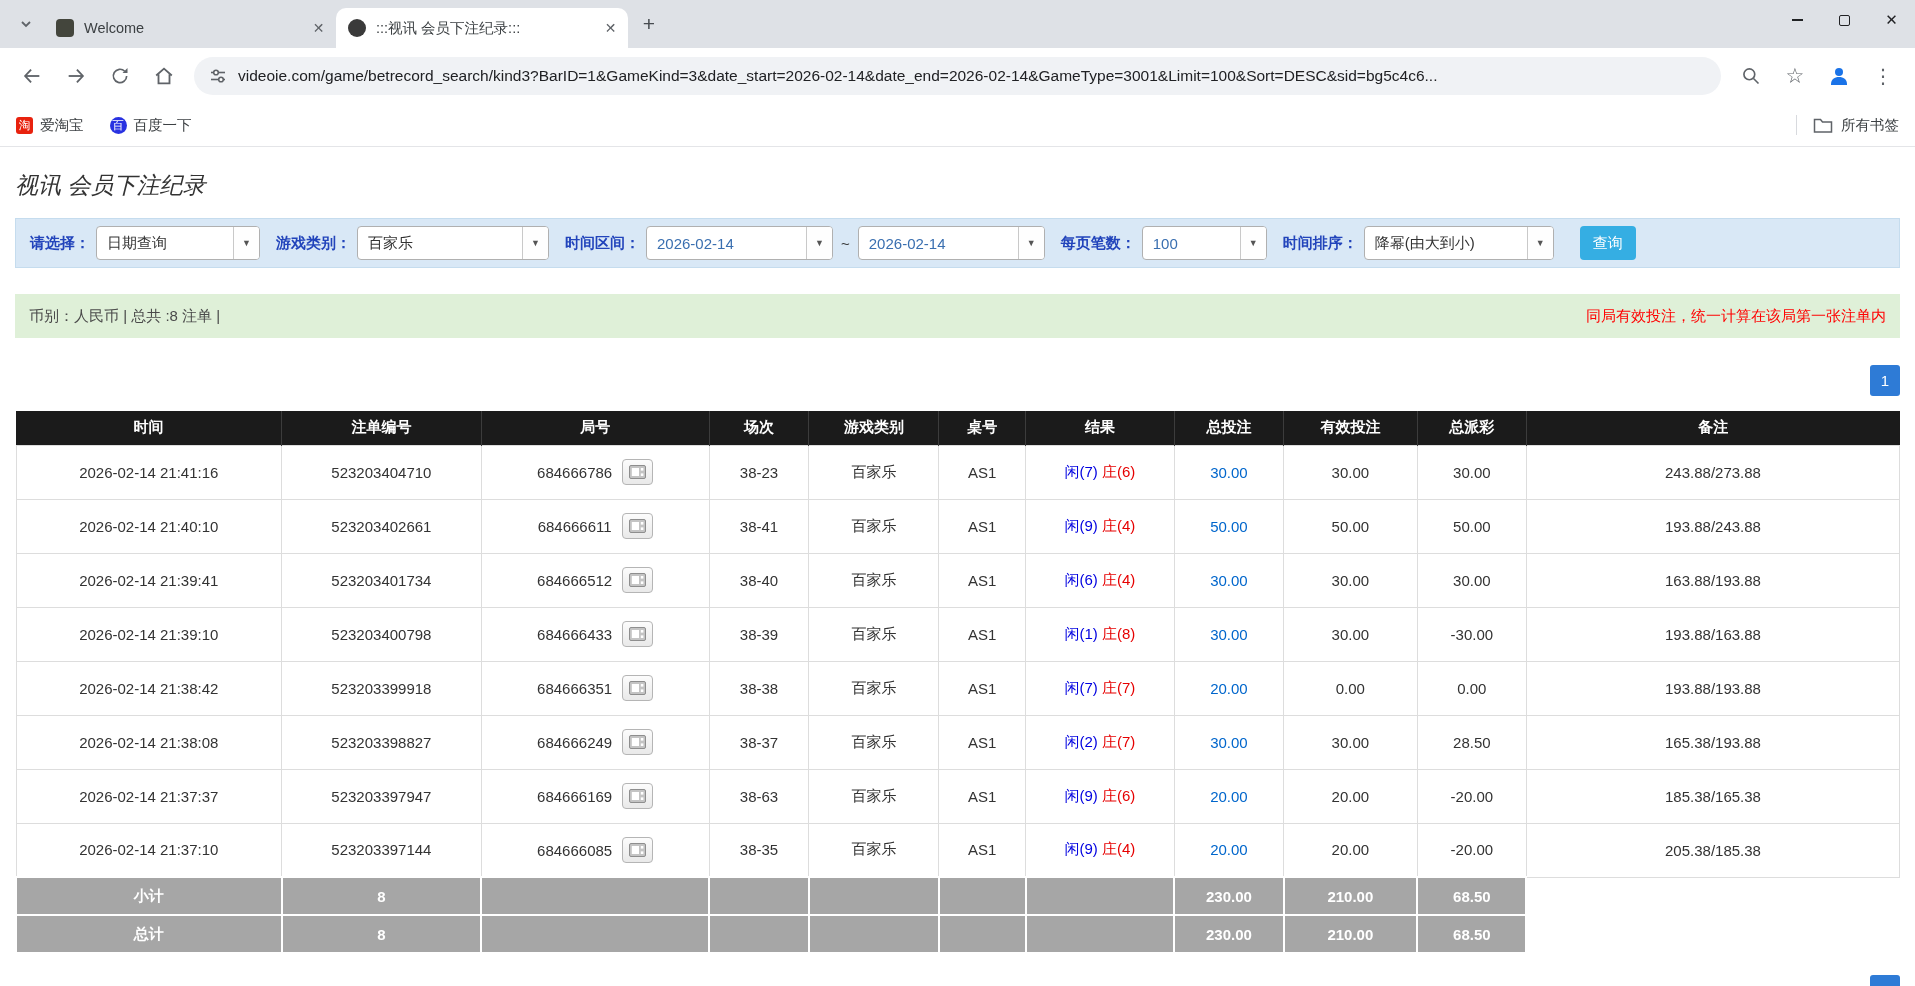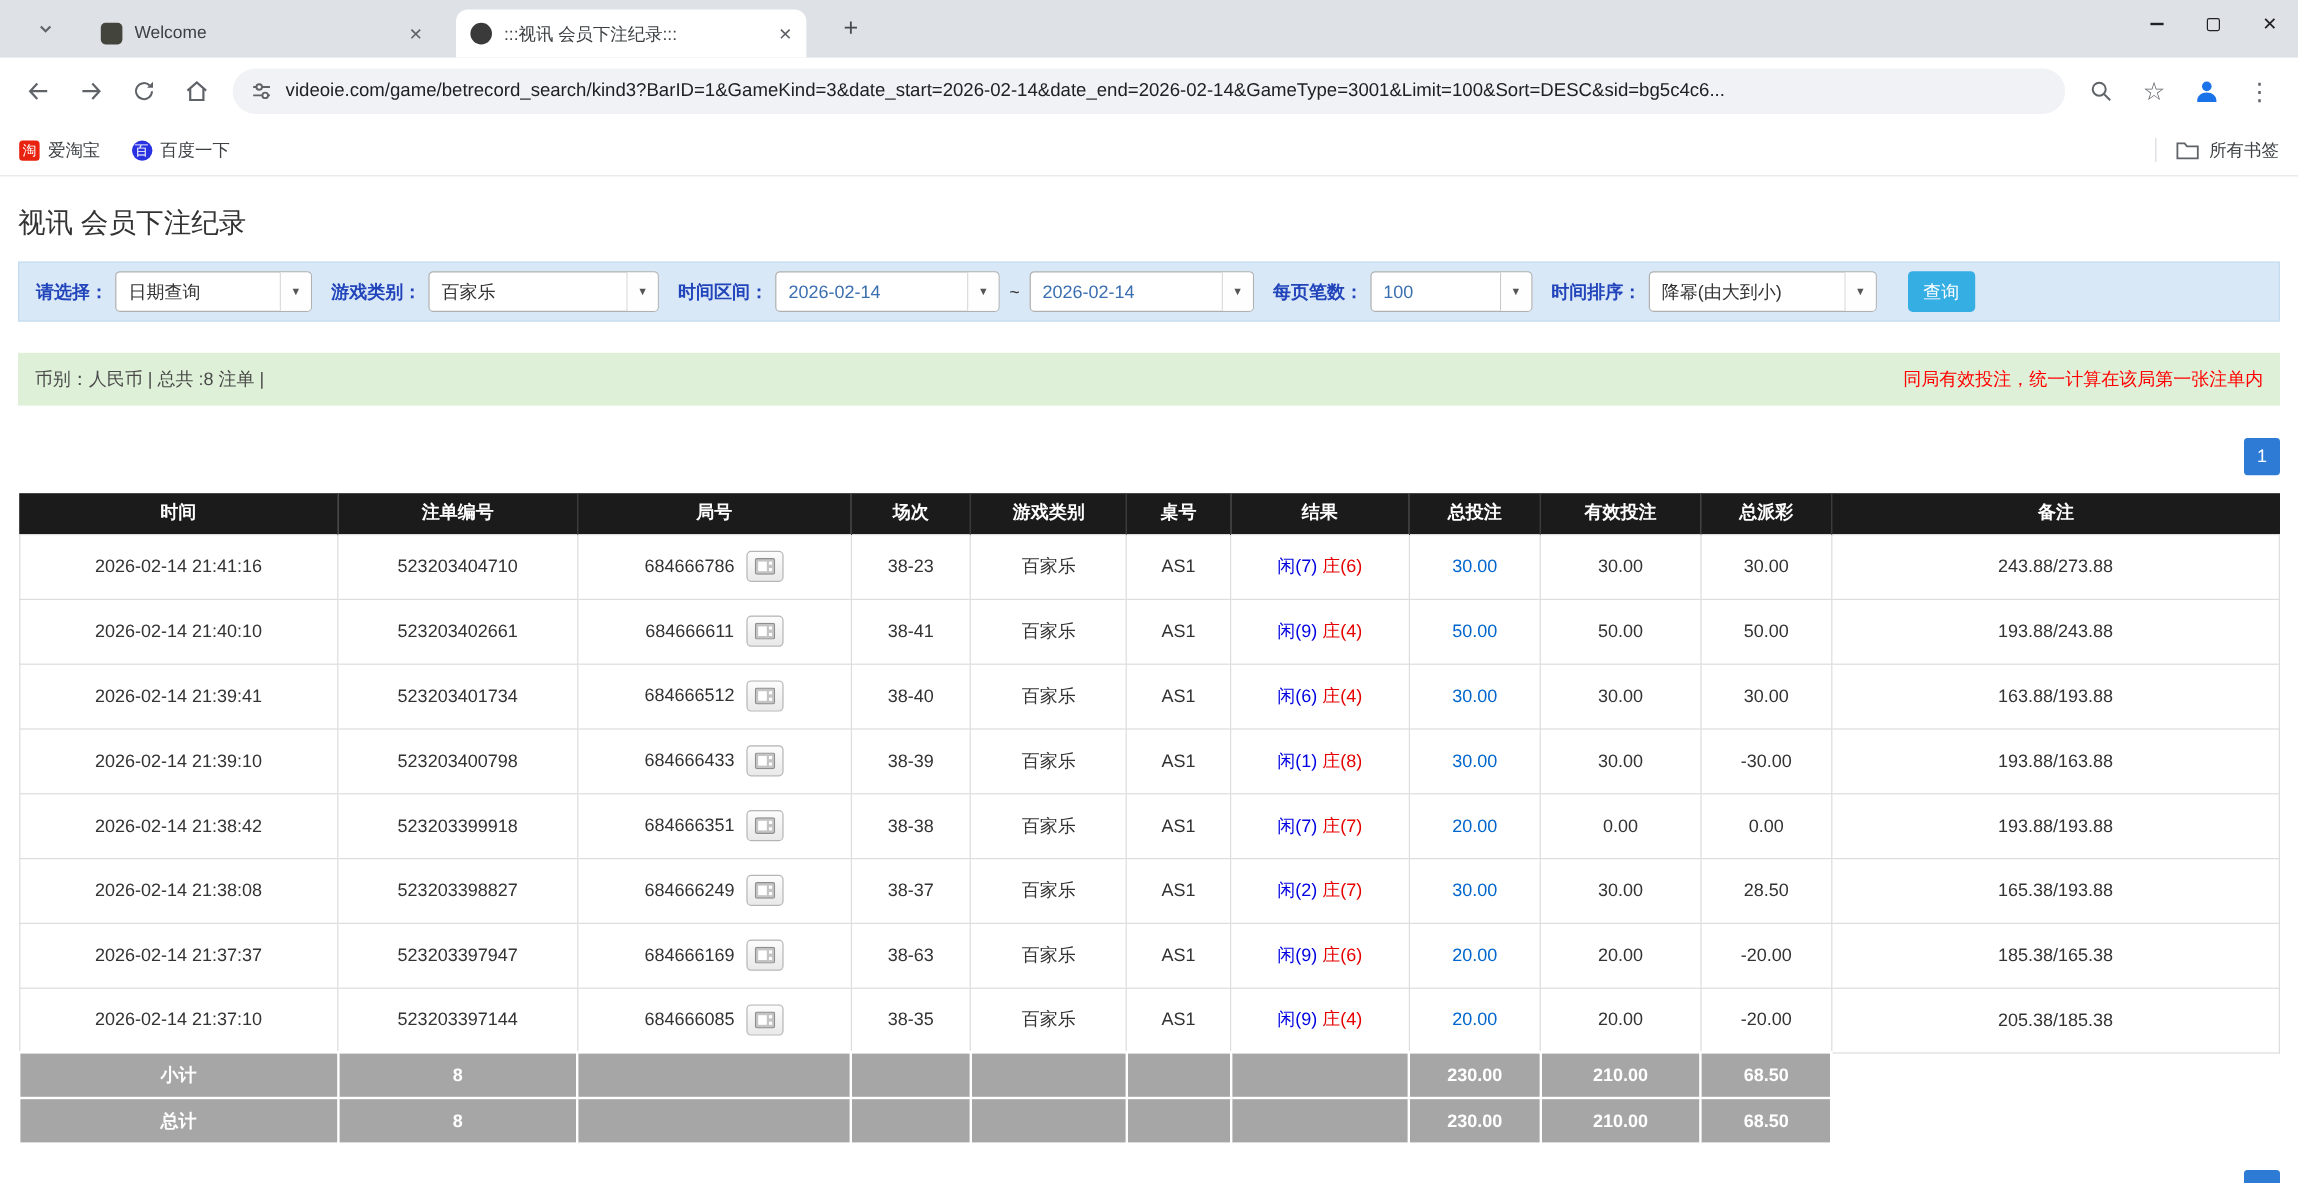--- a/index.html
+++ b/index.html
@@ -1,21 +1,21 @@
 <!DOCTYPE html>
 <html style="--accent-blue: #2e7bd6; --search-button: #35aee3; --filter-bar-bg: #d9e8f6; --filter-label: #2244bb; --summary-bg: #dff0d8; --alert-red: #ff0000; --header-bg: #1b1b1b; --footer-bg: #a6a6a6; --player-blue: #0000e0; --banker-red: #e60000; --link-blue: #0066cc; --negative-red: #ff0000;"><head>
 <meta charset="utf-8">
 <style>
   *{box-sizing:border-box;margin:0;padding:0;}
   html,body{width:1915px;height:986px;}
   body{font-family:"Liberation Sans","DejaVu Sans",sans-serif;background:#fff;}
   .screen{width:1915px;height:986px;position:relative;overflow:hidden;background:#fff;}
 
   
-  .tab-strip{height:48px;background:#dee1e6;display:flex;align-items:flex-end;position:relative;padding-left:18px;gap:16px;}
+  .tab-strip{height:48px;background:#dee1e6;display:flex;align-items:flex-end;position:relative;padding-left:6px;}
   .tab-search{width:32px;height:32px;margin:0 2px 8px 4px;border-radius:50%;display:flex;align-items:center;justify-content:center;}
   .tab{width:292px;height:40px;display:flex;align-items:center;padding:0 8px 0 12px;border-radius:10px 10px 0 0;font-size:14.5px;color:#3c4043;}
   .tab.active{background:#fff;}
   .favicon{width:18px;height:18px;border-radius:4px;margin-right:10px;flex:none;}
   .fav1{background:#43453c;}
   .fav2{background:#3a3a3a;border-radius:50%;}
   .tab-title{flex:1;white-space:nowrap;overflow:hidden;}
   .tab-close{width:19px;height:19px;border-radius:50%;display:flex;align-items:center;justify-content:center;font-size:14px;color:#5f6368;margin-left:6px;flex:none;}
   .new-tab{width:30px;height:30px;margin:0 0 9px 6px;border-radius:50%;display:flex;align-items:center;justify-content:center;font-size:21px;color:#474b50;}
   .window-controls{position:absolute;top:0;right:0;height:40px;display:flex;align-items:stretch;}
@@ -36,21 +36,21 @@
   .bicon{width:17px;height:17px;border-radius:3px;margin-right:7px;color:#fff;font-size:11.5px;display:flex;align-items:center;justify-content:center;flex:none;}
   .bicon-taobao{background:#e8220e;}
   .bicon-baidu{background:#2932e1;border-radius:50%;}
   .bm-spacer{flex:1;}
   .bm-divider{width:1px;height:20px;background:#d8dade;margin-right:16px;}
   .all-bookmarks{display:flex;align-items:center;font-size:14.5px;color:#3c4043;}
   .folder-icon{margin-right:8px;display:flex;}
 
   
   .page{padding:0 15px;}
-  .page-title{font-size:23px;font-weight:400;color:#333;margin-top:23px;}
+  .page-title{font-size:23px;font-weight:400;color:#333;margin-top:23px;font-style:italic;}
 
   .filter-bar{margin-top:17px;height:50px;background:var(--filter-bar-bg,#d9e8f6);border:1px solid #c5dcee;display:flex;align-items:center;padding:0 14px;}
   .fgroup{display:flex;align-items:center;margin-right:16px;}
   .flabel{font-size:15px;font-weight:bold;color:var(--filter-label,#2244bb);margin-right:6px;white-space:nowrap;}
   .combo{height:34px;background:#fff;border:1px solid #b0b0b0;border-radius:4px;display:flex;align-items:stretch;gap:28px;}
   .combo-val{display:flex;align-items:center;padding:0 10px;font-size:15px;color:#333;flex:1;white-space:nowrap;overflow:hidden;}
   .combo-val.blue{color:#3a6fb0;}
   .combo-arrow{width:26px;border-left:1px solid #c9c9c9;display:flex;align-items:center;justify-content:center;font-size:9px;color:#555;background:#fefefe;border-radius:0 3px 3px 0;}
   .range-sep{margin:0 8px;font-size:15px;color:#333;}
   .search-btn{height:34px;margin-left:10px;padding:0 13px;background:var(--search-button,#35aee3);color:#fff;border:none;border-radius:4px;font-size:15px;font-family:inherit;cursor:pointer;}
@@ -215,21 +215,21 @@
           <span class="combo-arrow">▼</span>
         </div>
         <span class="range-sep">~</span>
         <div class="combo" style="width:187px">
           <span class="combo-val blue">2026-02-14</span>
           <span class="combo-arrow">▼</span>
         </div>
       </div>
       <div class="fgroup">
         <span class="flabel">每页笔数：</span>
-        <div class="combo" style="width:135px">
+        <div class="combo" style="width:125px">
           <span class="combo-val blue">100</span>
           <span class="combo-arrow">▼</span>
         </div>
       </div>
       <div class="fgroup">
         <span class="flabel">时间排序：</span>
         <div class="combo" style="width:190px">
           <span class="combo-val">降幂(由大到小)</span>
           <span class="combo-arrow">▼</span>
         </div>

